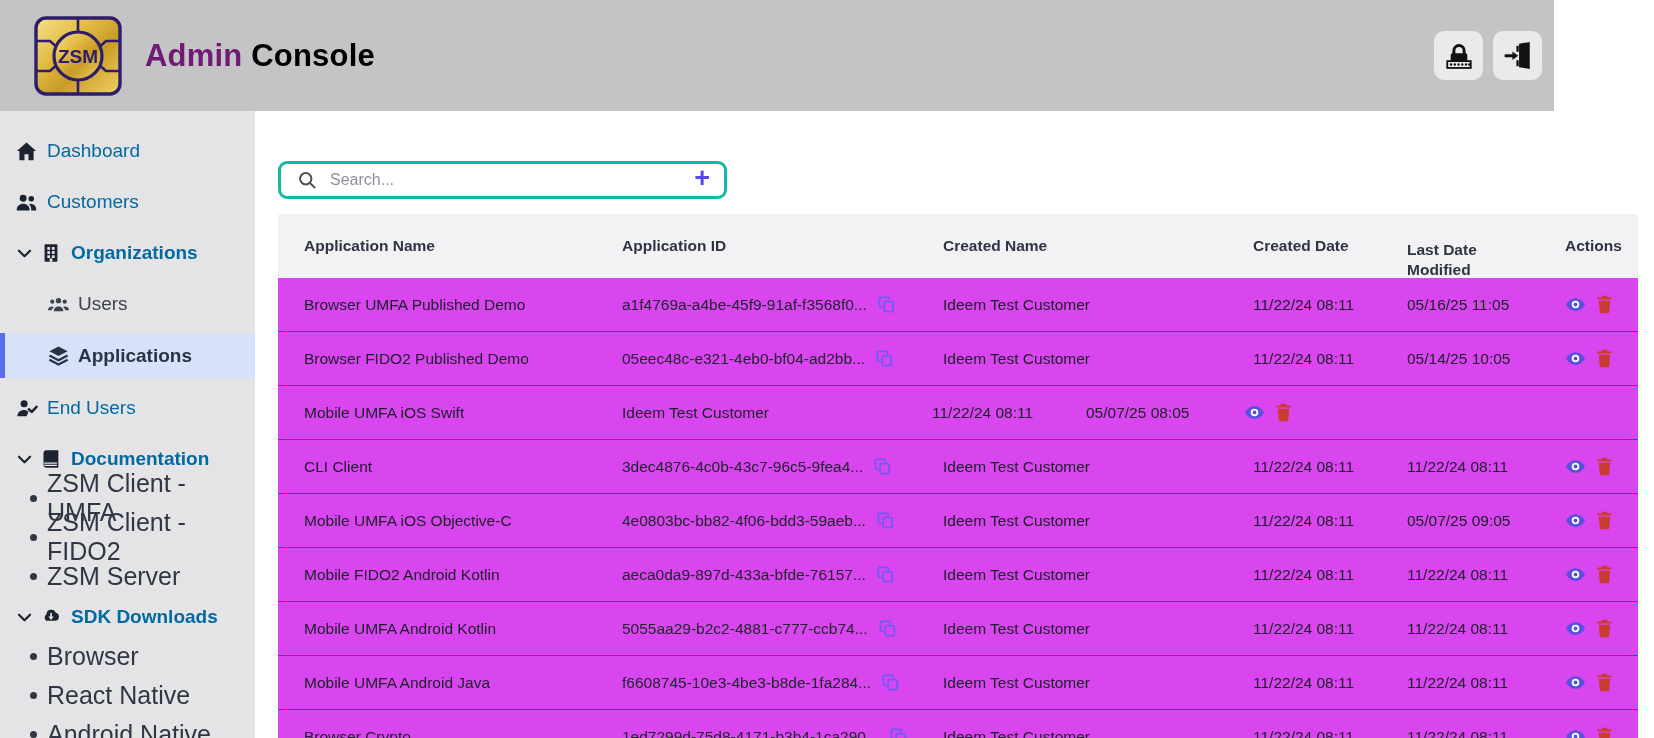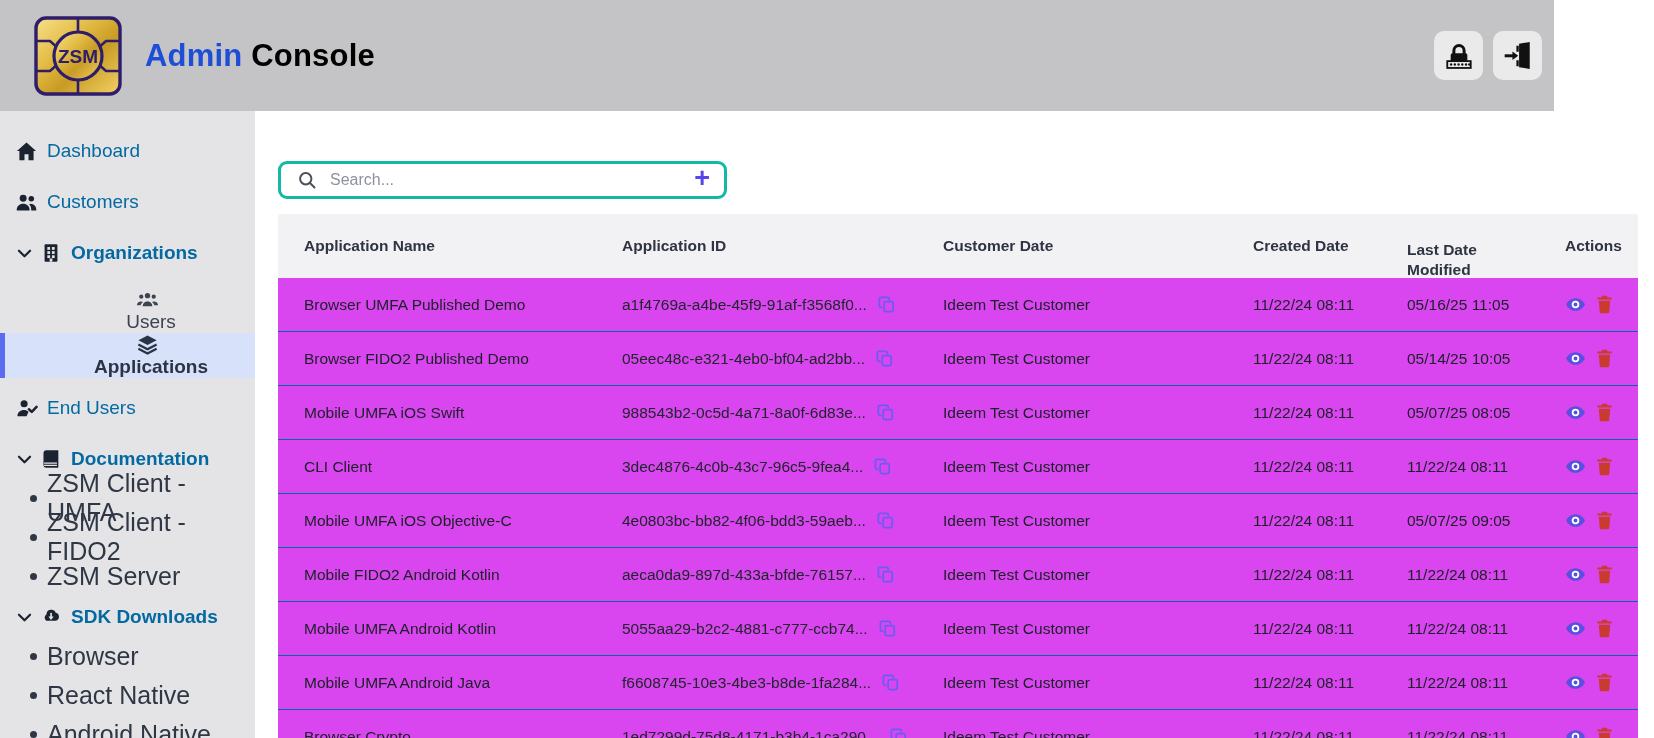--- a/index.html
+++ b/index.html
@@ -8,42 +8,42 @@
     font-family:"Liberation Sans","DejaVu Sans",sans-serif;
     background:#ffffff;
   }
   
   .header{
     position:absolute;top:0;left:0;width:1554px;height:111px;
     background:#c4c3c5;display:flex;align-items:center;
   }
   .logo{margin-left:33px;width:90px;height:82px;display:block;}
   .app-title{margin-left:22px;font-size:31px;font-weight:700;letter-spacing:.2px;}
-  .app-title .t1{color:#1d4ed8;margin-top:35px;}
+  .app-title .t1{color:#701a75;margin-top:35px;}
   .app-title .t2{color:#000000;}
   .header-actions{position:absolute;right:12px;top:31px;display:flex;gap:10px;}
   .hbtn{
     width:49px;height:49px;border-radius:10px;background:#eaeaea;border:none;
     display:flex;align-items:center;justify-content:center;cursor:pointer;padding:0;
   }
   
   .sidebar{
     position:absolute;top:111px;left:0;width:255px;height:627px;
     background:#e4e4e7;padding-top:24px;box-sizing:border-box;
   }
   .side-item{
     display:flex;align-items:center;height:32px;margin:0 0 19px 0;
     padding-left:15px;cursor:pointer;color:#0369a1;font-size:19px;
   }
   .side-item .ic{width:23px;height:23px;margin-right:9px;flex:0 0 auto;display:flex;align-items:center;justify-content:center;}
   .side-item .chev{width:19px;height:19px;margin-right:5px;flex:0 0 auto;}
   .side-item.parent{font-weight:700;}
   .subitem{
     display:flex;align-items:center;height:32px;margin-bottom:20px;
-    padding-left:47px;cursor:pointer;color:#3d4450;font-size:19px;flex-direction:column;
+    padding-left:47px;cursor:pointer;color:#3d4450;font-size:19px;
   }
   .subitem .ic{width:23px;height:23px;margin-right:8px;display:flex;align-items:center;justify-content:center;}
   .subitem.selected{
     height:45px;margin-top:-7px;margin-bottom:14px;padding-left:42px;
     background:#d7e2fa;border-left:5px solid #5b6cf0;
     color:#2b3346;font-weight:700;
   }
   .bullet-item{
     display:flex;align-items:center;height:28px;margin-bottom:11px;
     padding-left:30px;cursor:pointer;color:#2f3744;font-size:25px;
@@ -283,21 +283,21 @@
         <path d="M15.6 15.6L21 21"></path>
     </svg>
     <input type="text" value="" placeholder="Search..." style="">
     <button class="add-btn">+</button>
   </div>
 
   <div class="table">
     <div class="t-row t-head">
       <div class="cell c1">Application Name</div>
       <div class="cell c2">Application ID</div>
-      <div class="cell c3">Customer Date</div>
+      <div class="cell c3">Created Name</div>
       <div class="cell c4">Created Date</div>
       <div class="cell c5">
         <span class="wrapbox">Last Date Modified</span>
       </div>
       <div class="cell c6">Actions</div>
     </div>
 
     <div>
 
         <div class="t-row">
@@ -357,29 +357,20 @@
               <svg width="19" height="21" viewBox="0 0 24 26" fill="#c93b2e">
                 <path d="M9.2 2h5.6l1.1 2.2H21v2.6H3V4.2h5.1z"></path>
                 <path d="M4.8 8.2h14.4l-1.2 14.2a2 2 0 0 1-2 1.8H8a2 2 0 0 1-2-1.8z"></path>
               </svg>
             </button>
           </div>
         </div>
 
         <div class="t-row">
           <div class="cell c1">Mobile UMFA iOS Swift</div>
-          <div class="cell c2">
-            <span class="id-text">988543b2-0c5d-4a71-8a0f-6d83e...</span>
-            <button class="icon-btn">
-              <svg width="19" height="19" viewBox="0 0 24 24" fill="none" stroke="#6b5cf0" stroke-width="2.2" stroke-linecap="round" stroke-linejoin="round">
-                <rect x="9" y="8.5" width="11.5" height="12.5" rx="2"></rect>
-                <path d="M6 15.5H5a2 2 0 0 1-2-2V5a2 2 0 0 1 2-2h8.5a2 2 0 0 1 2 2v1"></path>
-              </svg>
-            </button>
-          </div>
           <div class="cell c3">Ideem Test Customer</div>
           <div class="cell c4">11/22/24 08:11</div>
           <div class="cell c5">05/07/25 08:05</div>
           <div class="cell c6">
             <button class="icon-btn">
               <svg width="21" height="21" viewBox="0 0 24 24">
                 <path d="M12 4.8C6.3 4.8 2.4 9.2 1.3 12c1.1 2.8 5 7.2 10.7 7.2S21.6 14.8 22.7 12C21.6 9.2 17.7 4.8 12 4.8z" fill="#5a50e0"></path>
                 <circle cx="12" cy="12" r="4.3" fill="#ffffff"></circle>
                 <circle cx="12" cy="12" r="2.2" fill="#5a50e0"></circle>
               </svg>

